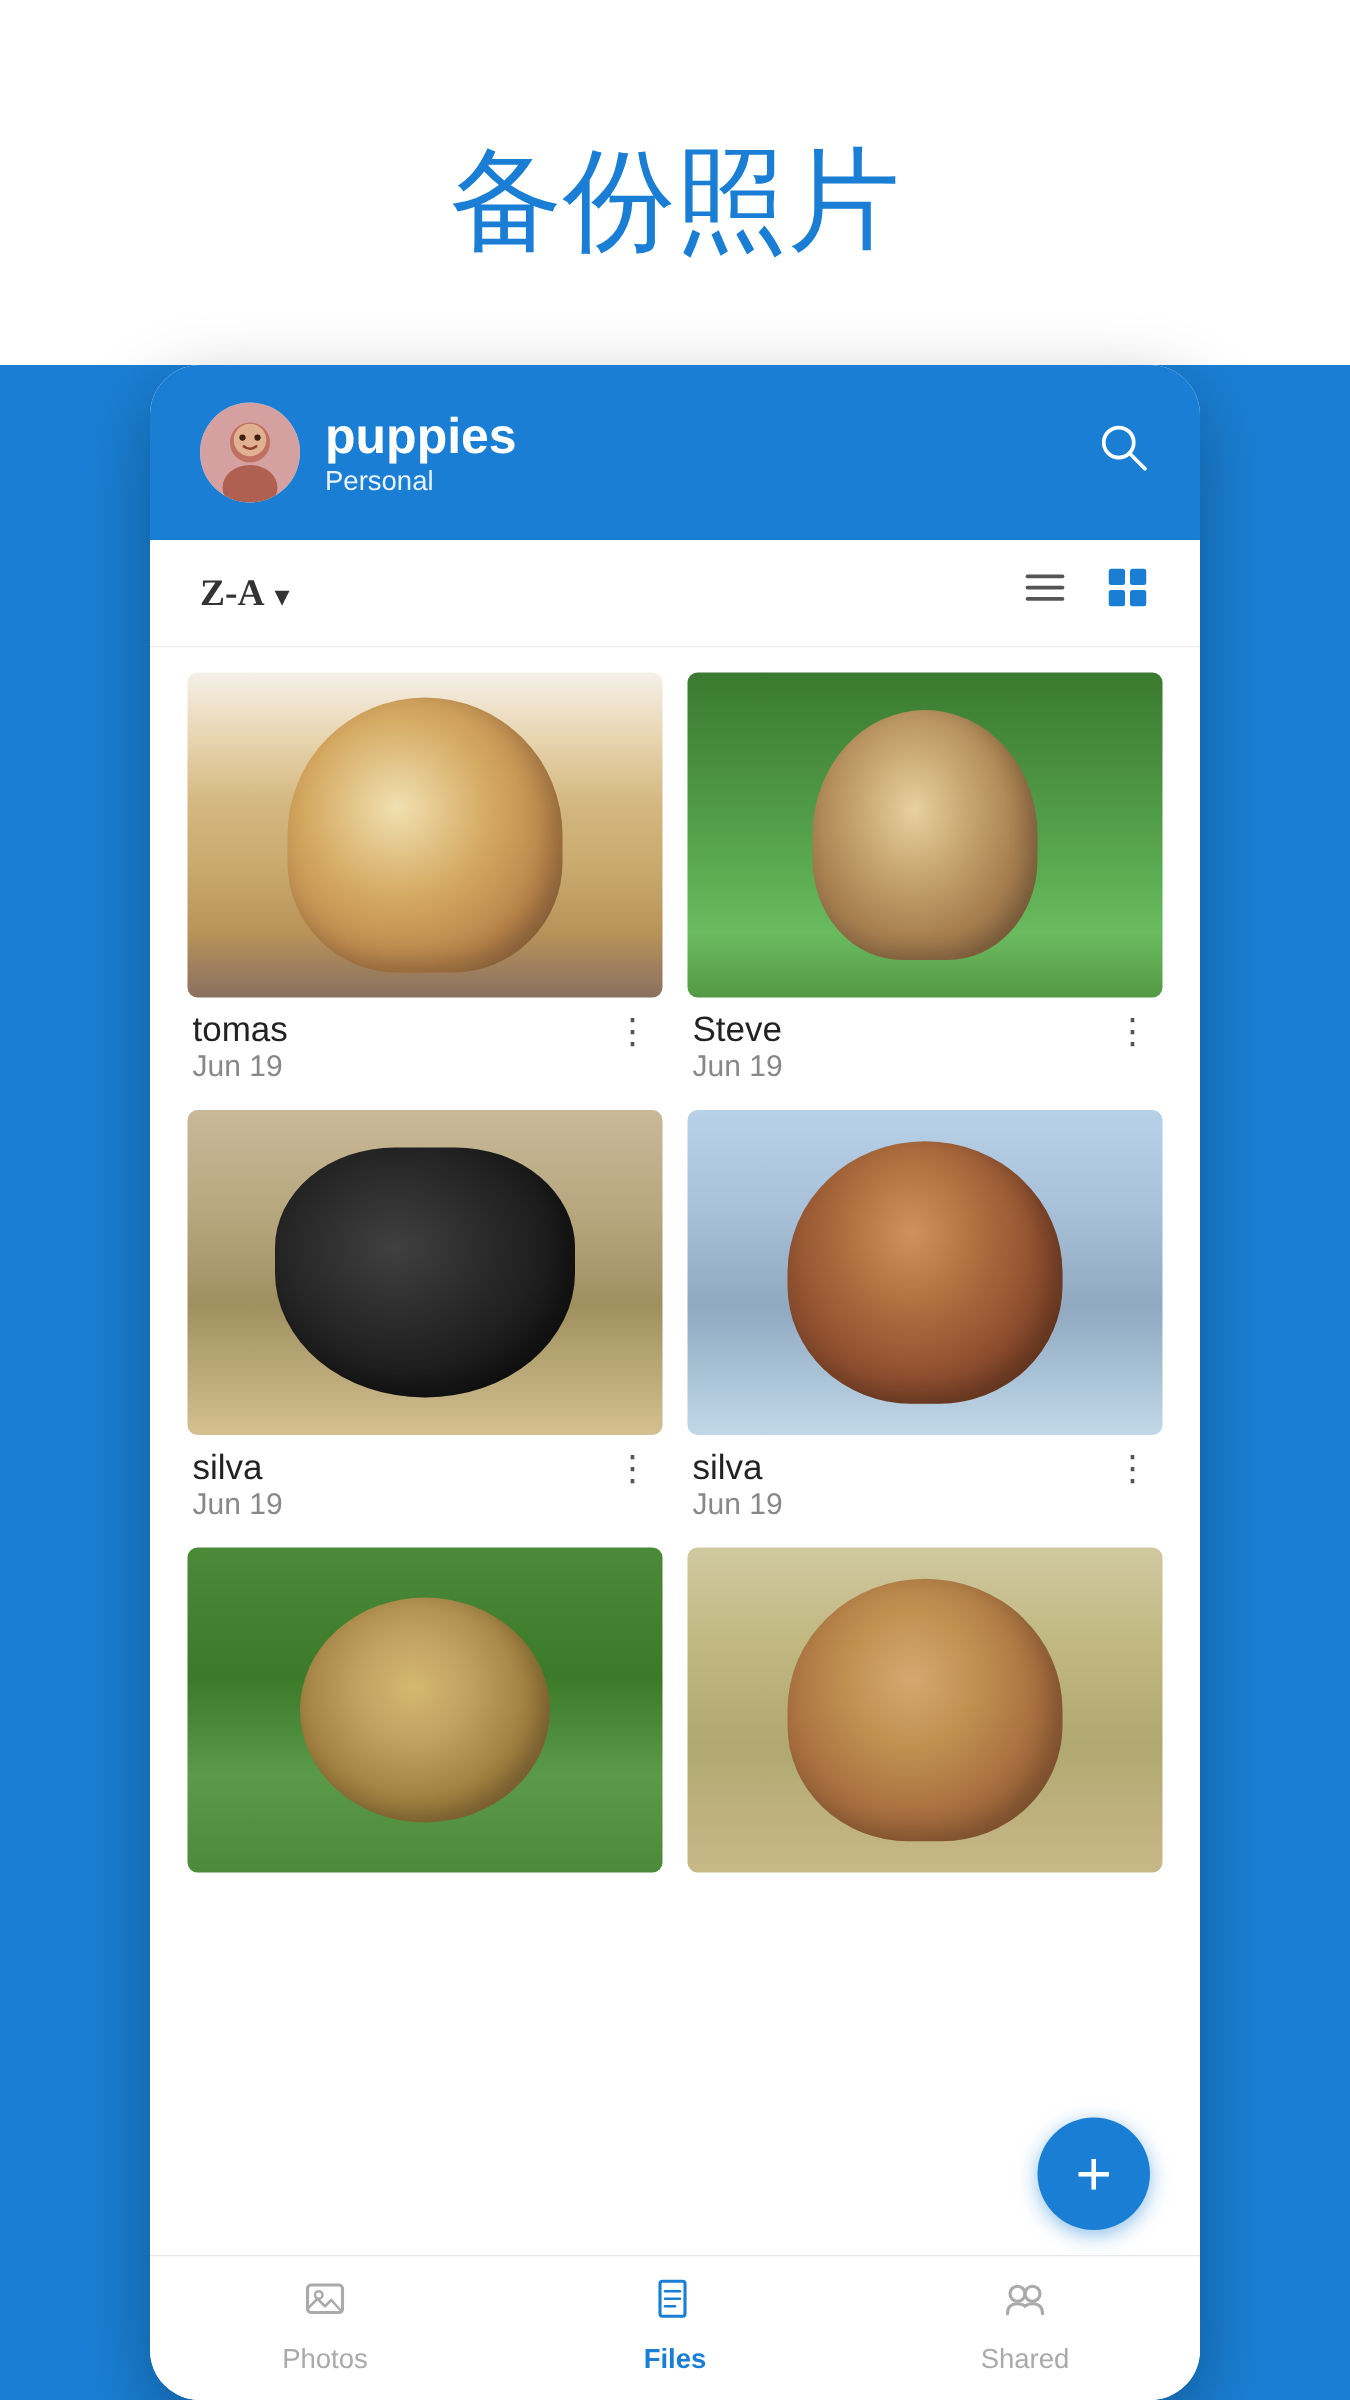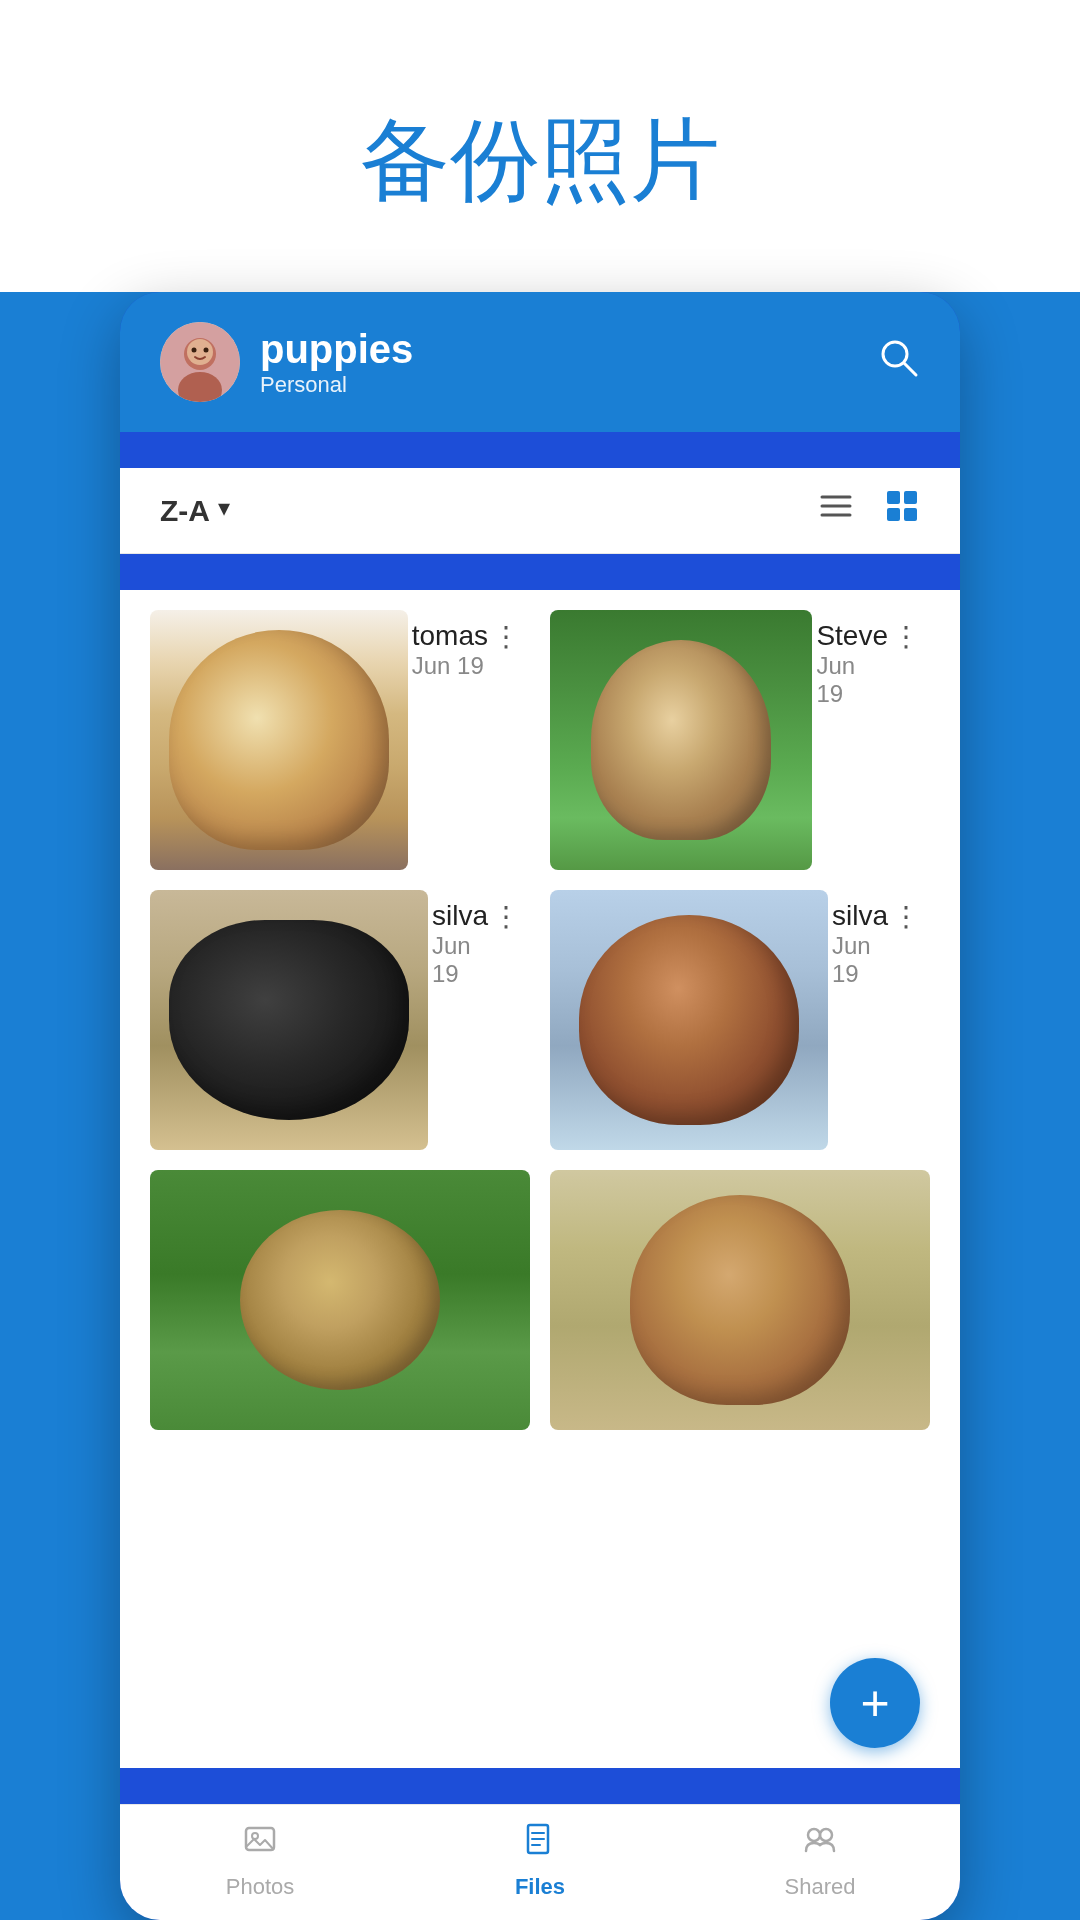--- a/index.html
+++ b/index.html
@@ -23,28 +23,27 @@
       margin-top: 60px;
       margin-bottom: 40px;
       background: white;
       width: 100%;
       padding: 40px 0 30px;
     }
 
     
     .phone-frame {
       width: 840px;
-      background: #1d4ed8;
+      background: #ffffff;
       border-radius: 40px;
       overflow: hidden;
       box-shadow: 0 20px 60px rgba(0,0,0,0.3);
       flex: 1;
       display: flex;
       flex-direction: column;
-      gap: 36px;
     }
 
     
     .app-header {
       background: #1a7fd4;
       padding: 30px 40px;
       display: flex;
       align-items: center;
       gap: 20px;
     }
@@ -85,23 +84,24 @@
       background: white;
       padding: 20px 40px;
       display: flex;
       align-items: center;
       justify-content: space-between;
       border-bottom: 1px solid #e8e8e8;
     }
 
     .sort-selector {
       display: flex;
-      align-items: flex-start;
+      align-items: flex-end;
       gap: 8px;
       cursor: pointer;
+      font-family: Liberation Serif, serif;
     }
 
     .sort-label {
       font-size: 30px;
       color: #333;
       font-weight: 600;
     }
 
     .chevron-down {
       font-size: 24px;
@@ -134,20 +134,21 @@
     }
 
     .grid {
       display: grid;
       grid-template-columns: 1fr 1fr;
       gap: 20px;
     }
 
     .grid-item {
       display: flex;
+      flex-direction: column;
     }
 
     .grid-item-image {
       width: 100%;
       height: 260px;
       border-radius: 8px;
       overflow: hidden;
       background: #e0e0e0;
     }
 

